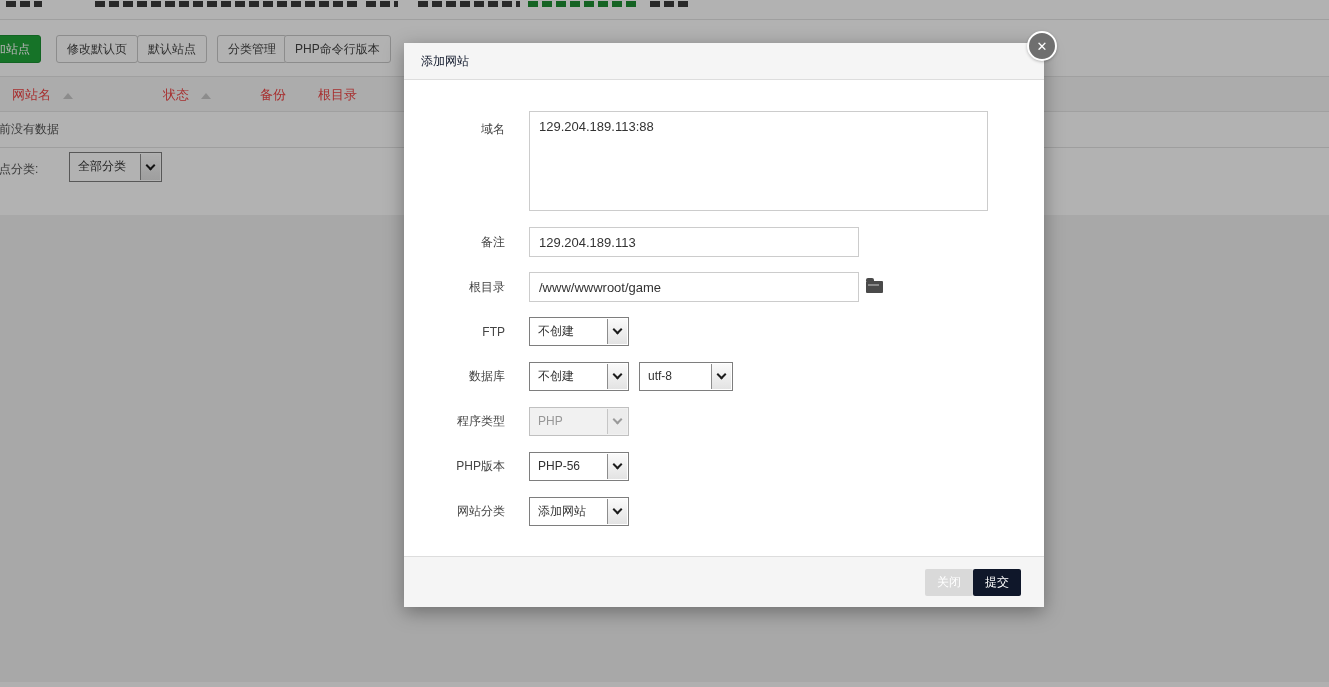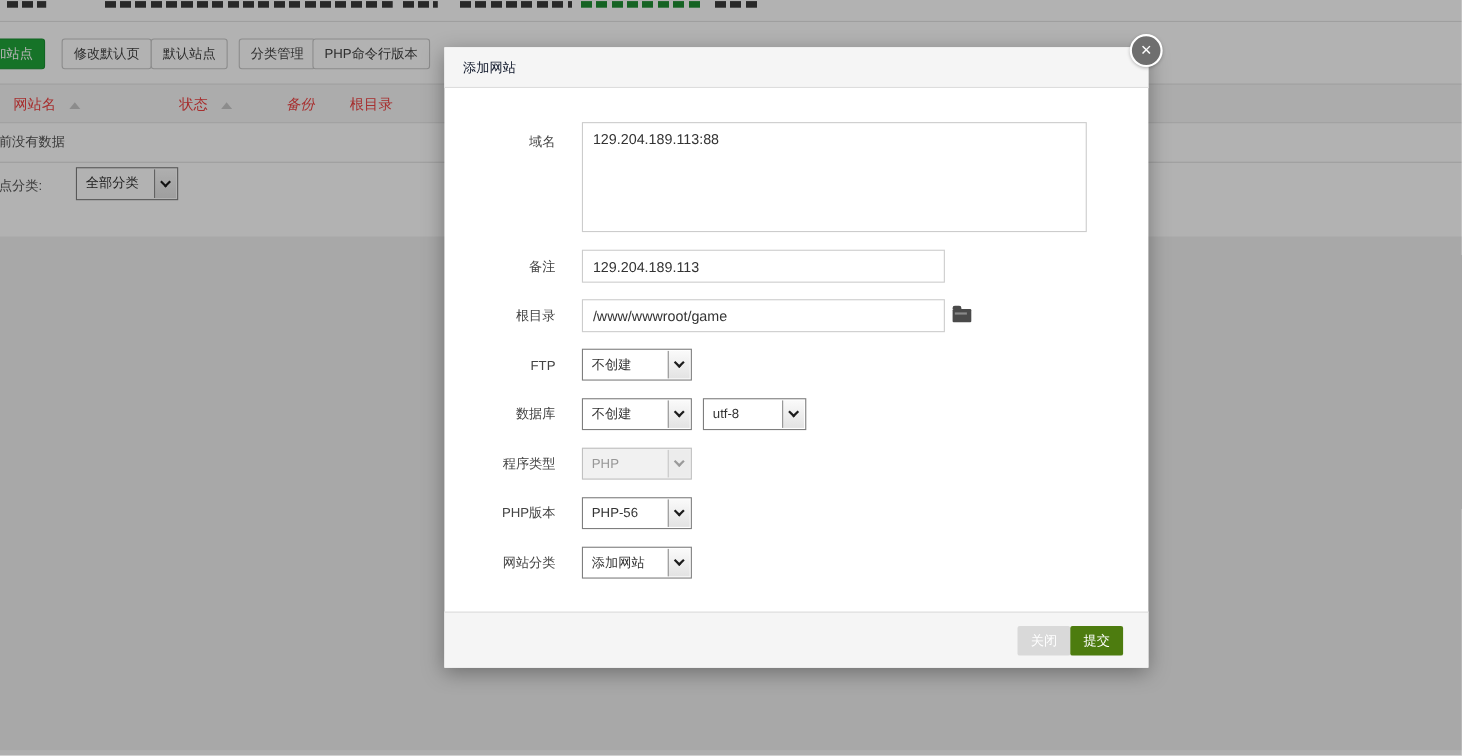--- a/index.html
+++ b/index.html
@@ -73,21 +73,21 @@
   .folder-icon::before { content:""; position:absolute; top:-3px; left:0; width:8px; height:3px;
                          background:#4a4a4a; border-radius:2px 2px 0 0; }
   .folder-icon::after { content:""; position:absolute; left:2px; top:3px; width:11px; height:2px;
                         background:rgba(255,255,255,0.35); }
 
   .m-footer { position:absolute; left:0; bottom:0; width:100%; height:51px; background:#f5f5f5;
               border-top:1px solid #ddd; }
   .f-btn { position:absolute; top:12px; height:27px; line-height:27px; padding:0 12px; font-size:12px;
            color:#fff; border:none; border-radius:2px; cursor:pointer;margin-left:16px; }
   .f-close { right:71px; background:#d9d9d9; }
-  .f-submit { right:23px; background:#4d7c0f; }
+  .f-submit { right:23px; background:#0f172a; }
 </style>
 </head>
 <body>
 
 <div id="stage">
 
   <div class="page">
     <div class="content-card">
       <div class="topbar-frags">
         <div class="frag" style="left:6px;   width:36px;"></div>
@@ -109,21 +109,21 @@
 
       <div class="thead">
         <span class="th" style="left:12px;">
           <span>网站名</span>
           <span class="tri"></span>
         </span>
         <span class="th" style="left:163px;">
           <span>状态</span>
           <span class="tri"></span>
         </span>
-        <span class="th" style="left:260px;font-style:italic;">
+        <span class="th" style="left:260px;">
           <span>备份</span>
         </span>
         <span class="th" style="left:318px;">
           <span>根目录</span>
         </span>
       </div>
 
       <div class="empty-text">当前没有数据</div>
       <div class="hr"></div>
 

